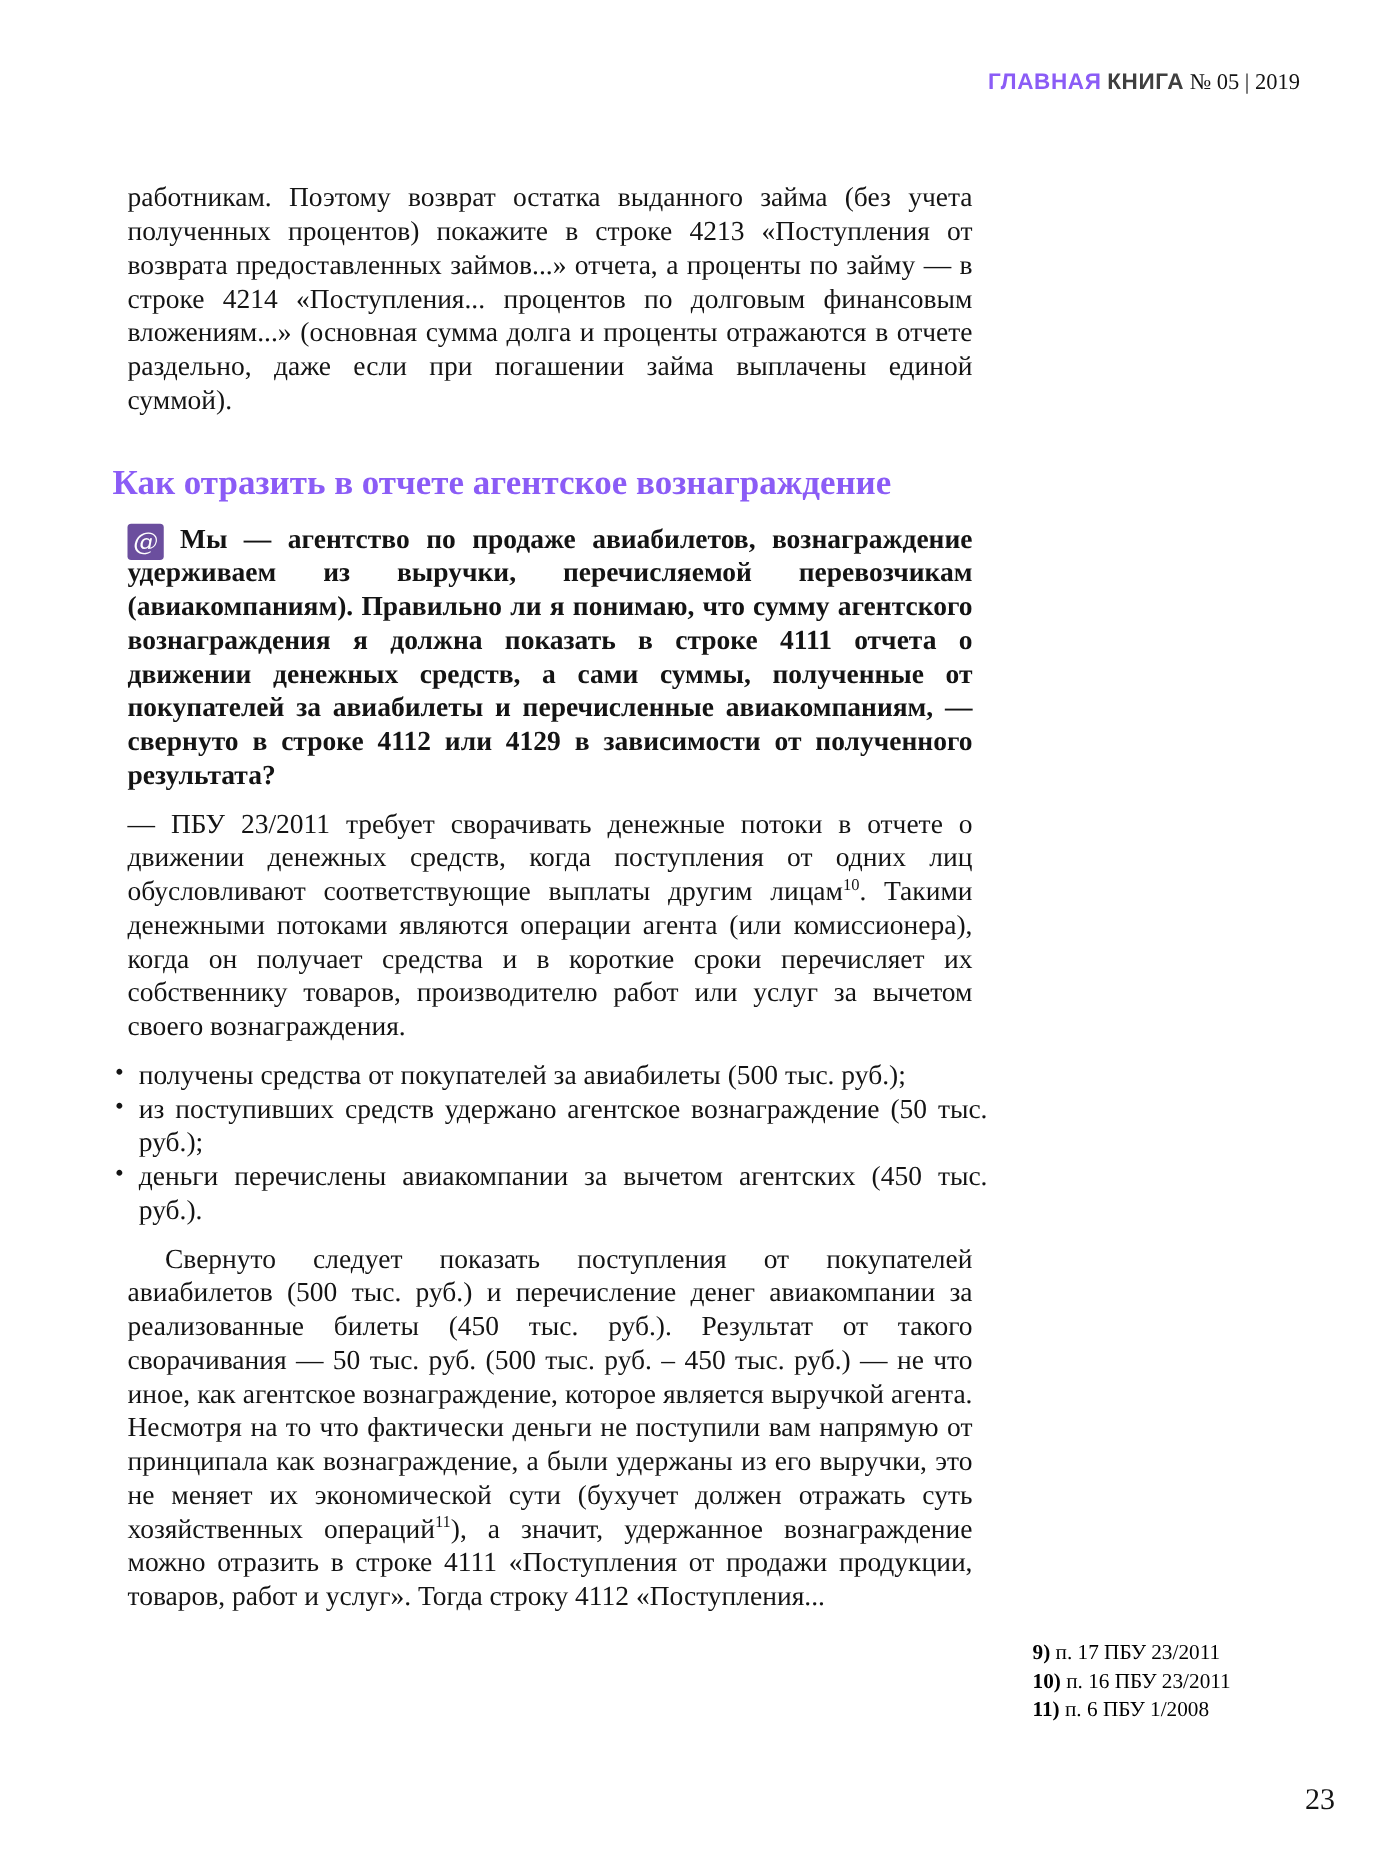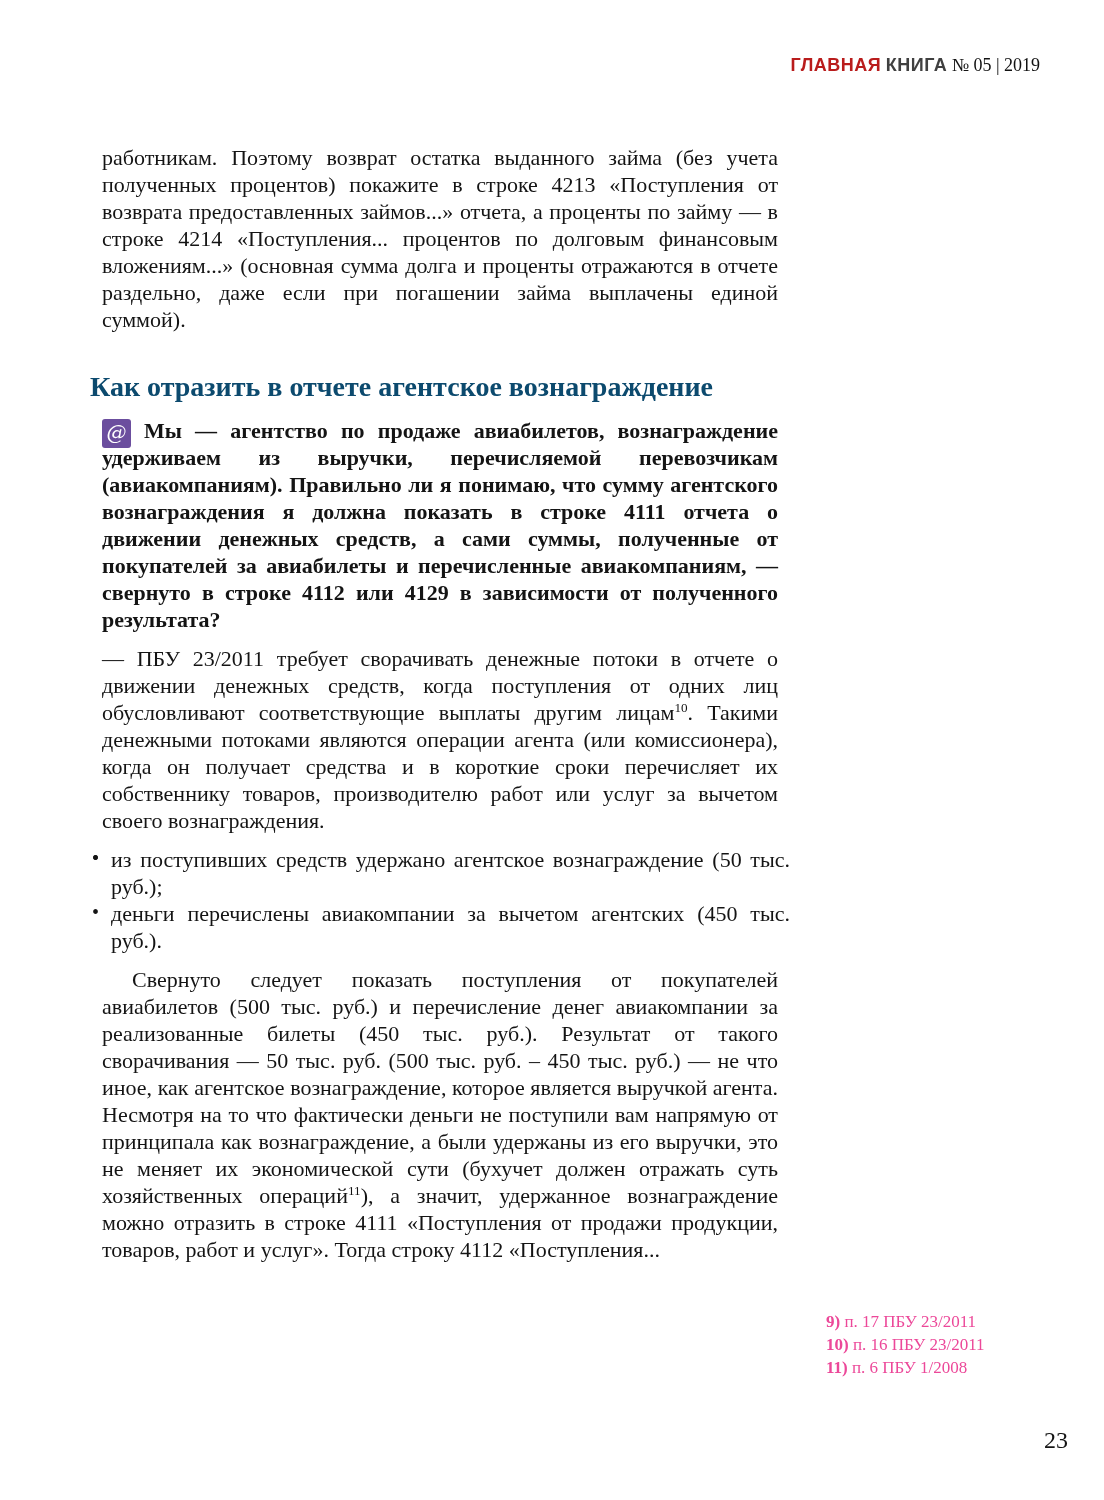--- a/index.html
+++ b/index.html
@@ -17,21 +17,21 @@
     position:absolute;
     top:54px;
     right:64px;
     white-space:nowrap;
     font-size:18px;
     line-height:22px;
   }
   .brand-black{
     font-family:"Liberation Sans","DejaVu Sans",sans-serif;
     font-weight:bold;
-    color:#b91c1c;
+    color:#8b5cf6;
     letter-spacing:0.5px;
   }
   .brand-purple{
     font-family:"Liberation Sans","DejaVu Sans",sans-serif;
     font-weight:bold;
     color:#404040;
     letter-spacing:0.5px;
   }
   .issue{
     font-family:"Liberation Serif","DejaVu Serif",serif;
@@ -53,21 +53,21 @@
     hyphens:auto;
   }
   .indent{text-indent:30px;}
   sup{font-size:60%;line-height:0;}
   
   .section-heading{
     margin:39px 0 15px 0;
     font-size:28px;
     line-height:30px;
     font-weight:bold;
-    color:#0c4a6e;
+    color:#8b5cf6;
   }
   
   .question{
     position:relative;
     font-weight:bold;
     text-indent:42px;
   }
   .q-icon{
     position:absolute;
     left:0;
@@ -101,21 +101,21 @@
     font-size:20px;
   }
   
   .footnotes{
     position:absolute;
     left:826px;
     top:1310px;
     width:260px;
     font-size:17px;
     line-height:23px;
-    color:#ec4899;
+    color:#000000;
   }
   .fn-num{font-weight:bold;}
   
   .page-number{
     position:absolute;
     left:1012px;
     top:1426px;
     font-size:24px;
     line-height:28px;
     color:#141414;
@@ -139,21 +139,21 @@
 
 
     <h2 class="section-heading">Как отразить в отчете агентское вознаграждение</h2>
 
     <p class="body-p question"><span class="q-icon">@</span><span>Мы — агентство по продаже авиабилетов, вознаграждение удерживаем из выручки, перечисляемой перевозчикам (авиакомпаниям). Правильно ли я понимаю, что сумму агентского вознаграждения я должна показать в строке 4111 отчета о движении денежных средств, а сами суммы, полученные от покупателей за авиабилеты и перечисленные авиакомпаниям, — свернуто в строке 4112 или 4129 в зависимости от полученного результата?</span></p>
 
     <p class="body-p"><span>— ПБУ 23/2011 требует сворачивать денежные потоки в отчете о движении денежных средств, когда поступления от одних лиц обусловливают соответствующие выплаты другим лицам</span><sup>10</sup><span>. Такими денежными потоками являются операции агента (или комиссионера), когда он получает средства и в короткие сроки перечисляет их собственнику товаров, производителю работ или услуг за вычетом своего вознаграждения.</span></p>
 
 
     <div>
-      <p class="bullet-item"><span class="bullet-dot">•</span></p>
+      <p class="bullet-item"><span class="bullet-dot">•</span><span>получены средства от покупателей за авиабилеты (500 тыс. руб.);</span></p>
       <p class="bullet-item"><span class="bullet-dot">•</span><span>из поступивших средств удержано агентское вознаграждение (50 тыс. руб.);</span></p>
       <p class="bullet-item"><span class="bullet-dot">•</span><span>деньги перечислены авиакомпании за вычетом агентских (450 тыс. руб.).</span></p>
     </div>
 
     <p class="body-p indent"><span>Свернуто следует показать поступления от покупателей авиабилетов (500 тыс. руб.) и перечисление денег авиакомпании за реализованные билеты (450 тыс. руб.). Результат от такого сворачивания — 50 тыс. руб. (500 тыс. руб. – 450 тыс. руб.) — не что иное, как агентское вознаграждение, которое является выручкой агента. Несмотря на то что фактически деньги не поступили вам напрямую от принципала как вознаграждение, а были удержаны из его выручки, это не меняет их экономической сути (бухучет должен отражать суть хозяйственных операций</span><sup>11</sup><span>), а значит, удержанное вознаграждение можно отразить в строке 4111 «Поступления от продажи продукции, товаров, работ и услуг». Тогда строку 4112 «Поступления...</span></p>
 
   </div>
 
   <div class="footnotes">
     <div><span class="fn-num">9)</span> <span>п. 17 ПБУ 23/2011</span></div>

